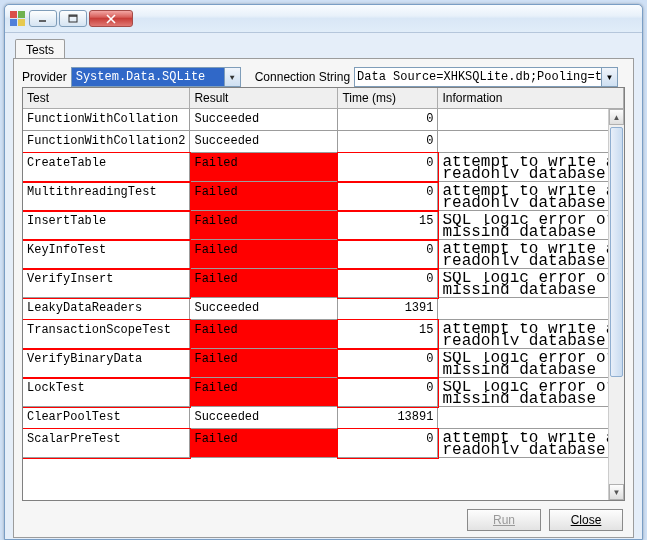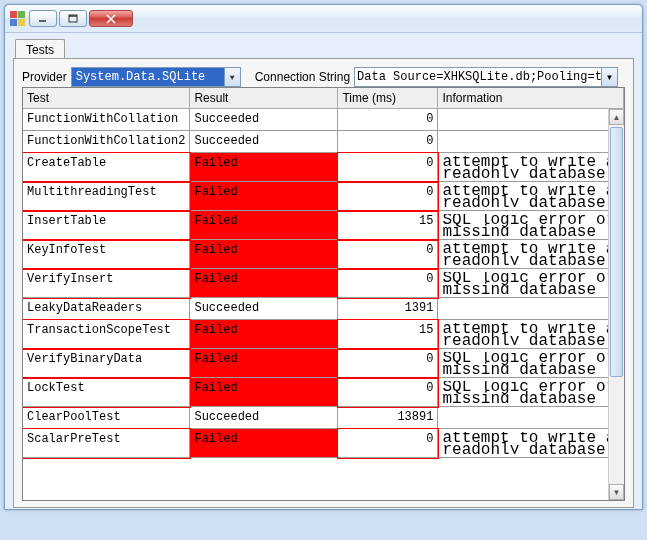--- a/index.html
+++ b/index.html
@@ -373,14 +373,22 @@
       </table>
       <div class="scrollbar-v">
         <div class="sb-btn">▲</div>
         <div class="sb-track">
           <div class="sb-thumb"></div>
         </div>
         <div class="sb-btn" style="position:absolute;bottom:0;left:0;right:0;">▼</div>
       </div>
     </div>
 
+    <div class="button-row">
+      <div class="btn disabled">
+          <span style="text-decoration:underline">Run</span>
+        </div>
+      <div class="btn">
+          <span style="text-decoration:underline">Close</span>
+        </div>
+    </div>
   </div>
 </div>
 
 </body></html>

